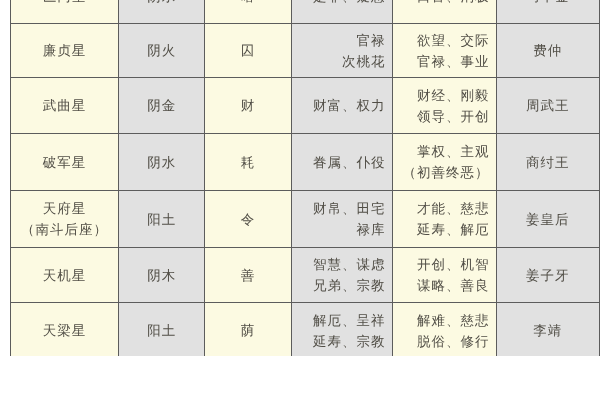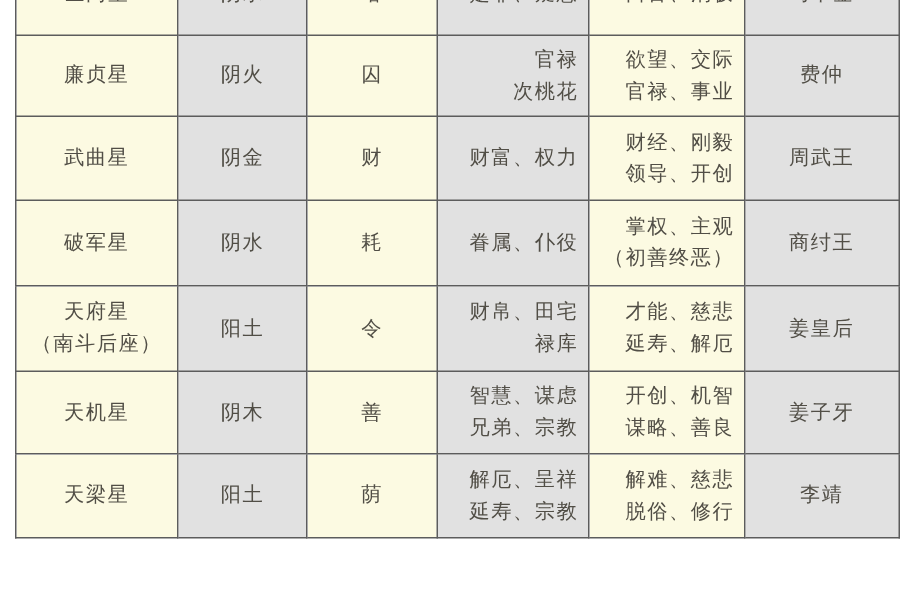--- a/index.html
+++ b/index.html
@@ -2,21 +2,21 @@
 <html><head>
 <meta charset="utf-8">
 <style>
   html,body{margin:0;padding:0;}
   body{
     width:600px;height:400px;overflow:hidden;
     background:#ffffff;
     font-family:"DejaVu Serif","Liberation Serif",serif;
   }
   .stage{
-    position:relative;width:600px;height:400px;overflow:hidden;background:#ffffff;
+    position:relative;width:600px;height:356px;overflow:hidden;background:#ffffff;
   }
   table.star-table{
     position:absolute;left:10px;top:-32px;
     border-collapse:collapse;table-layout:fixed;
     color:#514e46;
   }
   table.star-table td{
     border:1px solid #5c5c5c;
     text-align:center;vertical-align:middle;
     font-size:13.5px;letter-spacing:1px;

